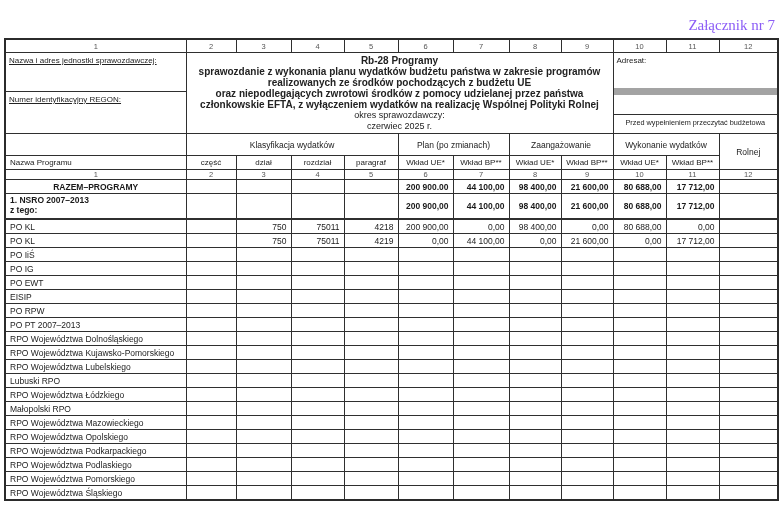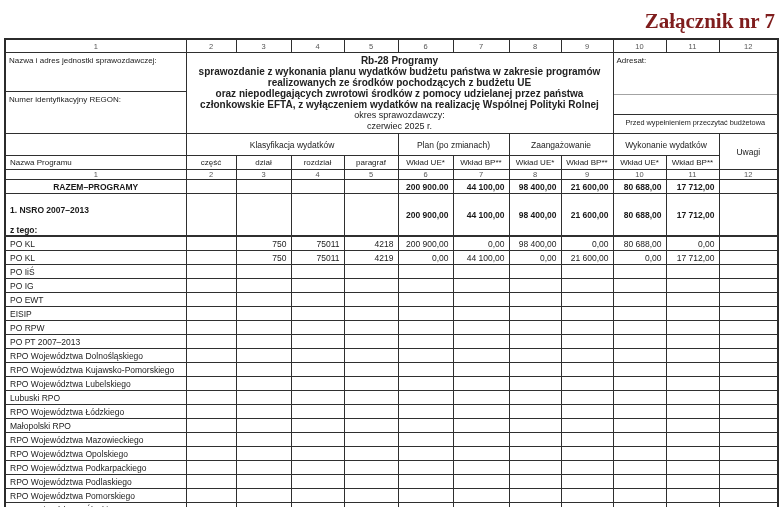--- a/index.html
+++ b/index.html
@@ -6,56 +6,56 @@
   body {
     width:781px; height:507px; background:#ffffff; overflow:hidden;
     font-family:"Liberation Sans", sans-serif; color:#222;
   }
   .topband {
     height:38px; box-sizing:border-box;
     display:flex; justify-content:flex-end; align-items:flex-end;
     padding:0 6px 4px 0;
   }
   .attachment {
-    font-family:"Liberation Serif", serif; font-weight:bold; font-size:21px; color:#7f1d1d;
+    font-family:"Liberation Serif", serif; font-weight:normal; font-size:15px; color:#8b5cf6;
   }
   table.form {
     border-collapse:collapse; table-layout:fixed;
     width:773px; margin-left:4px;
     border:2px solid #2b2b2b;
   }
   td {
     border:1px solid #2f2f2f; padding:0; overflow:hidden;
     white-space:nowrap; font-size:8.5px; vertical-align:middle;
   }
   tr.numrow td { height:12px; font-size:7.5px; color:#555; text-align:center; }
   tr.numrow.numb td { height:9px; }
 
   
   td.hleft, td.hright, td.htitle { vertical-align:top; }
-  .hcell { box-sizing:border-box; padding:3px 3px; font-size:8px; text-align:left; white-space:normal; }
+  .hcell { box-sizing:border-box; padding:3px 3px; font-size:8px; text-align:left; white-space:normal;text-decoration:underline; }
   .hcell.a { height:39px; border-bottom:1px solid #2f2f2f; }
   .hcell.b { height:41px; }
   td.htitle { text-align:center; padding-top:2px; }
   .t  { font-size:10px; font-weight:bold; line-height:11px; }
   .tn { font-size:9px; line-height:11px; }
-  .hr-a { height:42px; border-bottom:1px solid #a3a3a3; box-sizing:border-box; padding:3px 3px; font-size:8px; text-align:left; }
+  .hr-a { height:42px; border-bottom:7px solid #a3a3a3; box-sizing:border-box; padding:3px 3px; font-size:8px; text-align:left; }
   .hr-b { height:20px; border-bottom:1px solid #2f2f2f; box-sizing:border-box; }
   .hr-c { height:16px; font-size:7.3px; text-align:center; line-height:16px; }
 
   tr.grouprow td { height:21px; text-align:center; font-size:8.5px; }
   tr.subrow  td { height:13px; text-align:center; font-size:8px; }
 
   tr.datarow td { height:13px; }
   tr.datarow td.name { text-align:left; padding-left:4px; }
   tr.datarow td.name.center { text-align:center; padding-left:0; }
   tr.datarow td.val { text-align:right; padding-right:4px; }
   tr.datarow.bold td { font-weight:bold; color:#1a1a1a; }
   tr.datarow.tall td { height:23px; border-bottom-width:2px; }
-  tr.datarow.tall td.name div { line-height:10px;margin-top:10px; }
+  tr.datarow.tall td.name div { line-height:10px; }
   tr.datarow.tall td.name { padding-top:1px; vertical-align:top; }
 </style>
 </head>
 <body>
 
 <div class="topband">
   <div class="attachment">Załącznik nr 7</div>
 </div>
 
 <table class="form">
@@ -109,21 +109,21 @@
         <div class="hr-c">Przed wypełnieniem przeczytać budżetowa</div>
       </td>
     </tr>
 
     <tr class="grouprow">
       <td></td>
       <td colspan="4">Klasyfikacja wydatków</td>
       <td colspan="2">Plan (po zmianach)</td>
       <td colspan="2">Zaangażowanie</td>
       <td colspan="2">Wykonanie wydatków</td>
-      <td rowspan="2">Uwagi</td>
+      <td rowspan="2">Rolnej</td>
     </tr>
 
     <tr class="subrow">
       <td style="text-align:left; padding-left:4px;margin-left:39px;">Nazwa Programu</td>
       <td>część</td>
       <td>dział</td>
       <td>rozdział</td>
       <td>paragraf</td>
       <td>Wkład UE*</td>
       <td>Wkład BP**</td>

